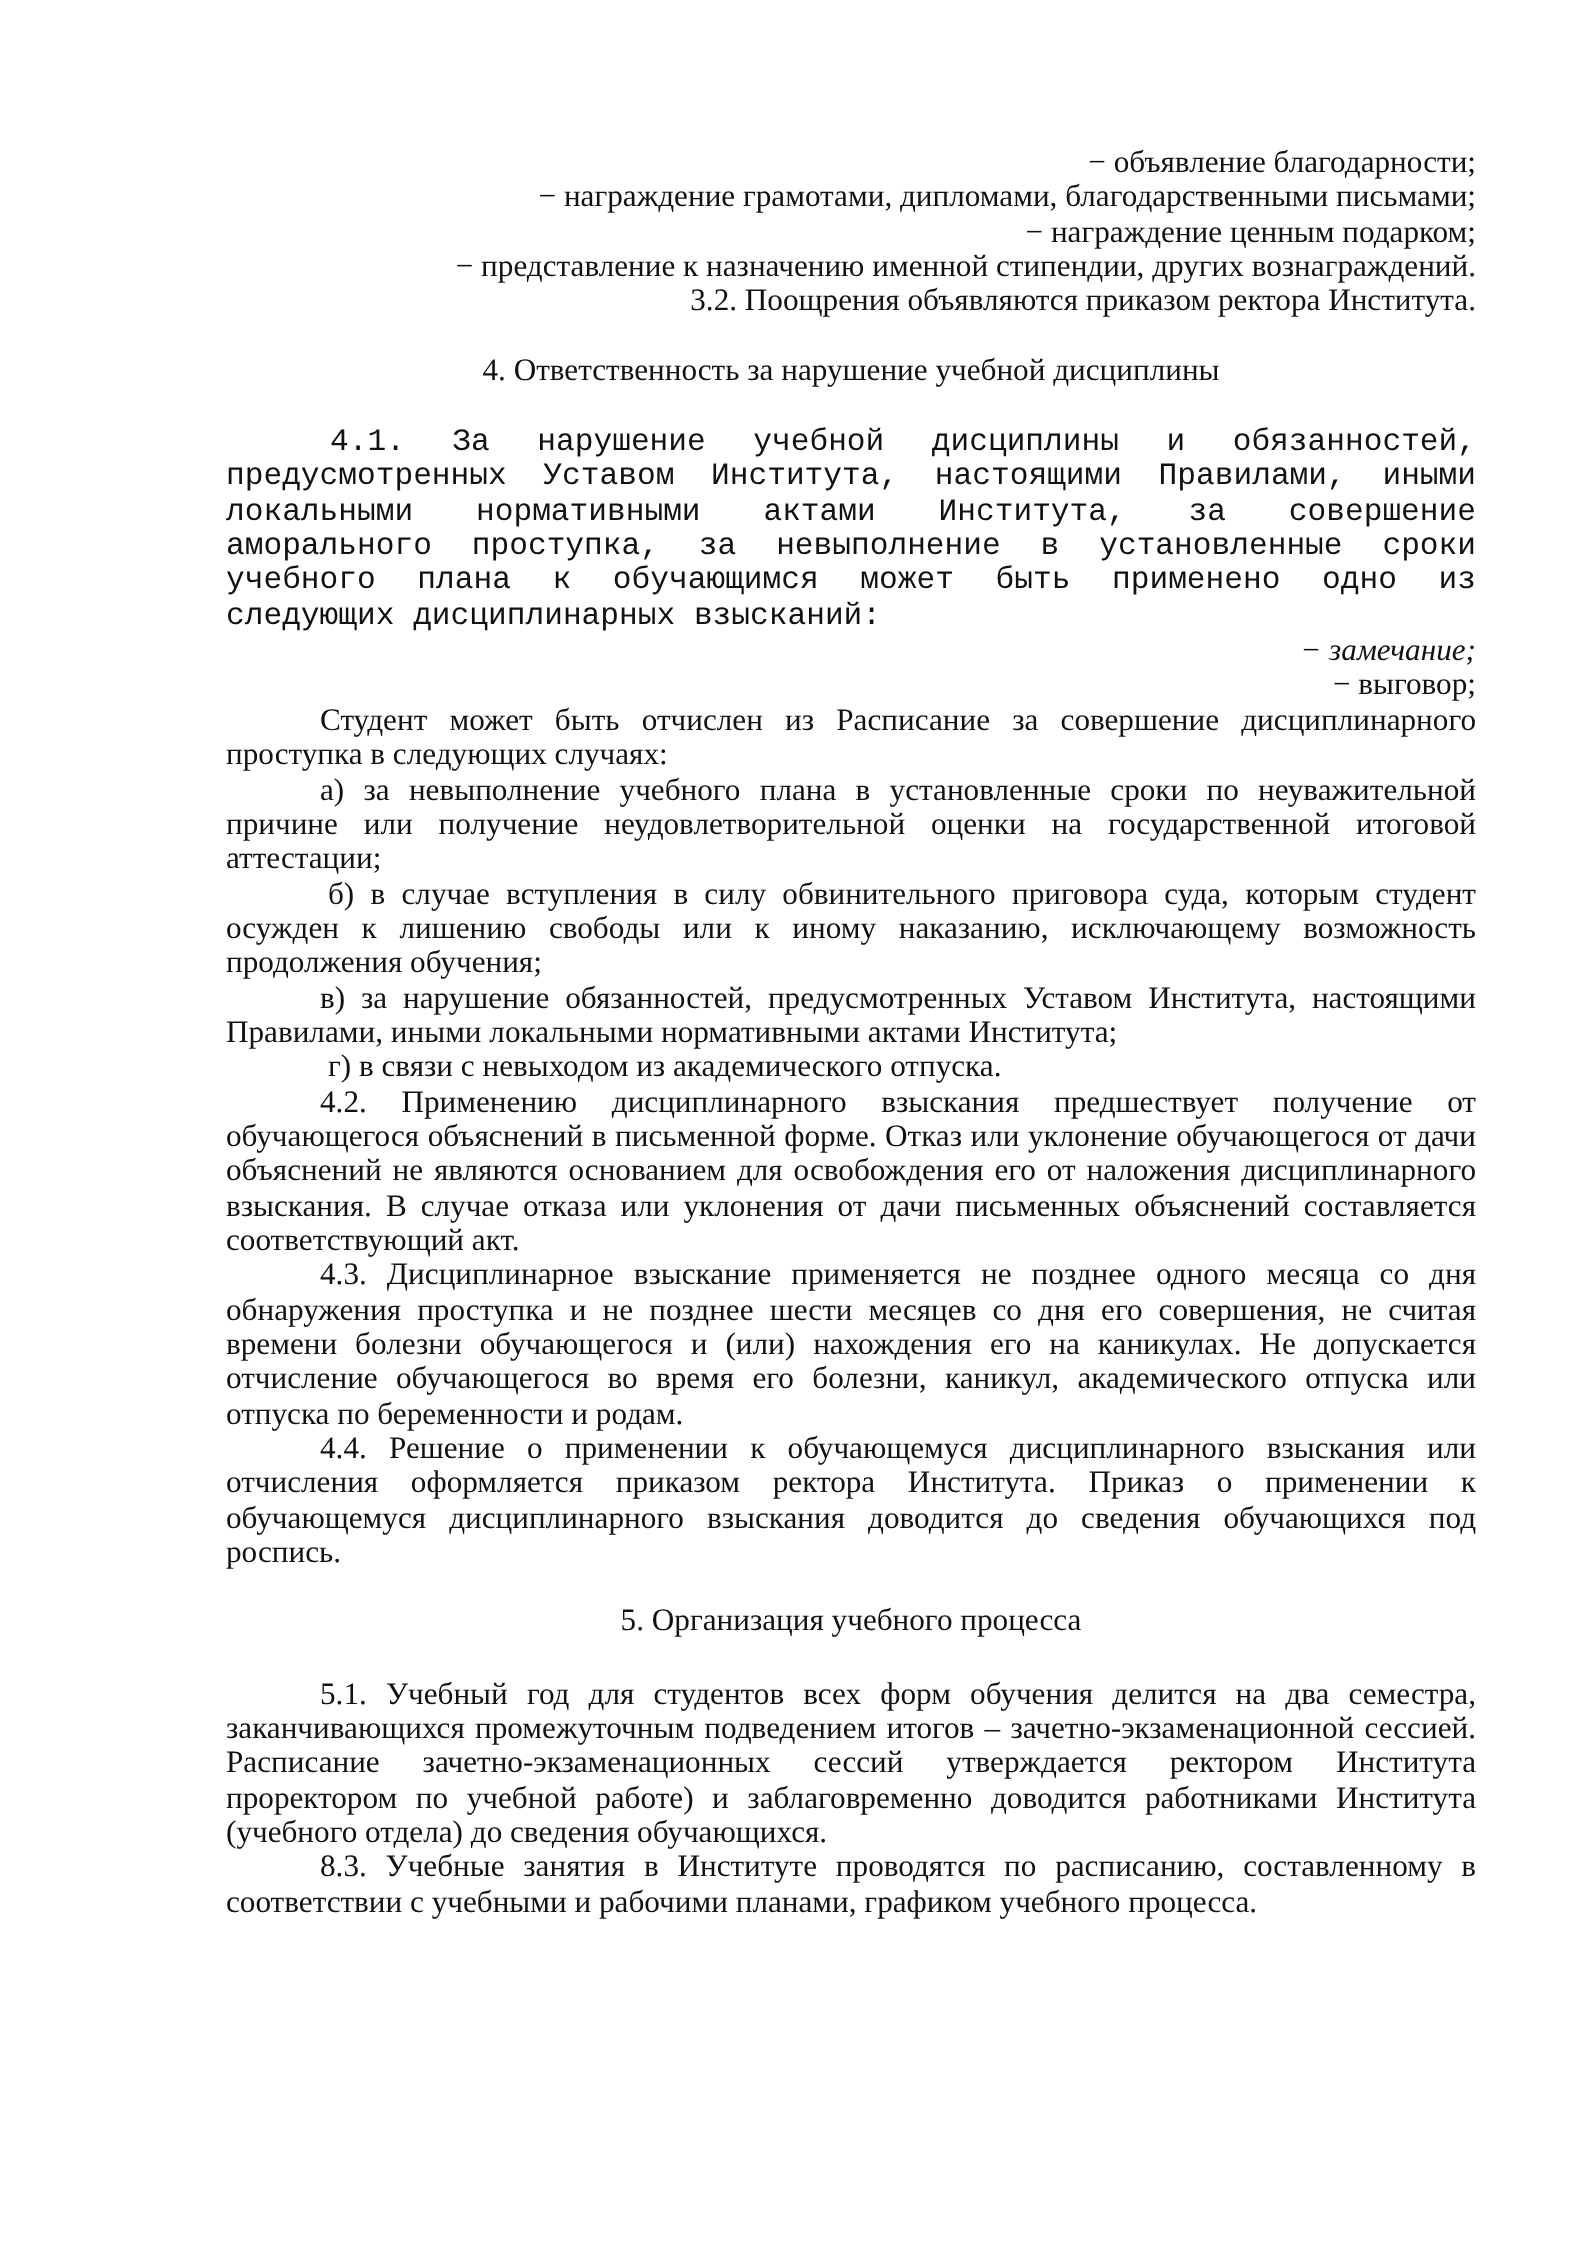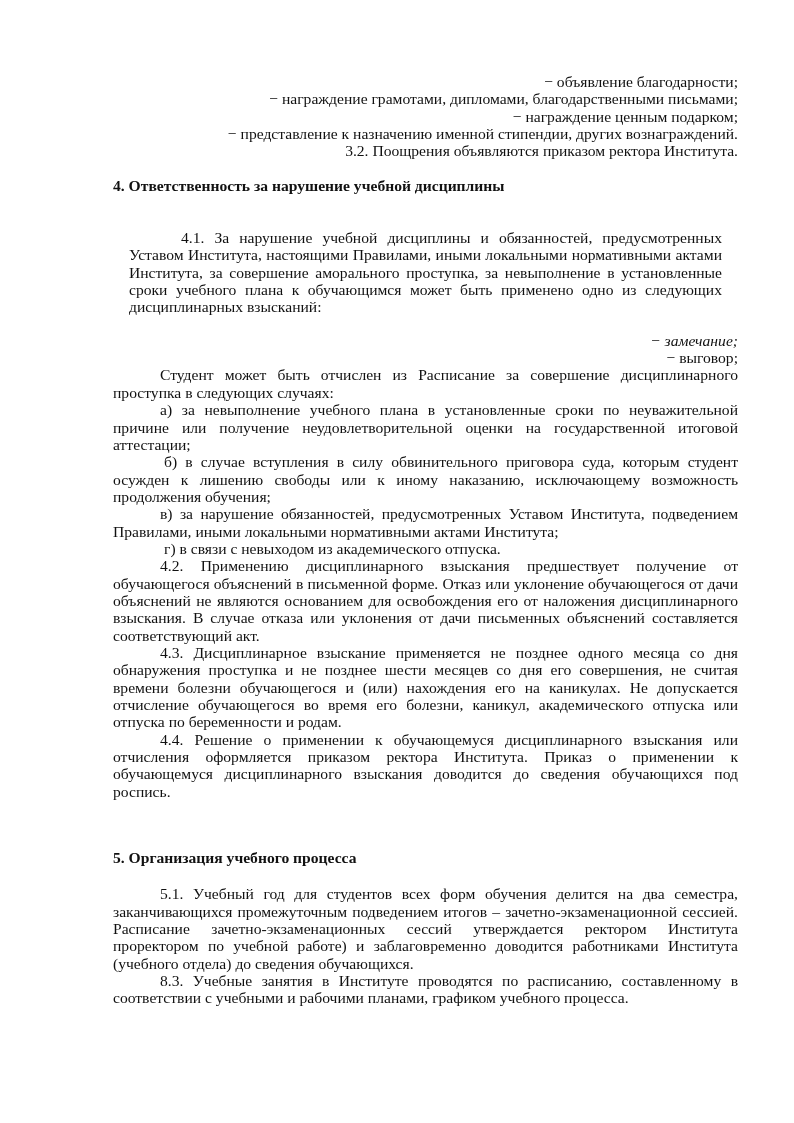--- a/index.html
+++ b/index.html
@@ -6,22 +6,22 @@
   body { width: 794px; height: 1123px; position: relative; overflow: hidden; }
   .page {
     position: absolute; left: 113px; top: 73px; width: 625px;
     font-family: "Liberation Serif", "DejaVu Serif", serif;
     font-size: 15.6px; line-height: 17.35px; color: #111;
   }
   .li { margin: 0; padding-left: 47px; text-align: right; }
   .li.shift { padding-left: 50px; font-style: italic; }
   .ind { margin: 0; text-indent: 47px; text-align: justify; }
   .ind2 { margin: 0; text-indent: 51px; text-align: justify; }
-  .ind3 { margin: 16px; text-indent: 52px; text-align: justify; }
-  .h { margin: 0; font-weight: bold; }
+  .ind3 { margin: 0; text-indent: 52px; text-align: justify; font-family: Liberation Mono, monospace; }
+  .h { margin: 0; font-weight: normal; text-align: center; }
   .gap1 { height: 17px; }
   .gap2 { height: 19px; }
 </style>
 </head>
 <body>
 
 <div class="page">
   <p class="li">− объявление благодарности;</p>
   <p class="li">− награждение грамотами, дипломами, благодарственными письмами;</p>
   <p class="li">− награждение ценным подарком;</p>
@@ -31,25 +31,25 @@
   <div class="gap1"></div>
   <h2 class="h" style="font-size:15.6px;">4. Ответственность за нарушение учебной дисциплины</h2>
   <div class="gap2"></div>
 
   <p class="ind3">4.1. За нарушение учебной дисциплины и обязанностей, предусмотренных Уставом Института, настоящими Правилами, иными локальными нормативными актами Института, за совершение аморального проступка, за невыполнение в установленные сроки учебного плана к обучающимся может быть применено одно из следующих дисциплинарных взысканий:</p>
   <p class="li shift">− замечание;</p>
   <p class="li">− выговор;</p>
   <p class="ind">Студент может быть отчислен из Расписание за совершение дисциплинарного проступка в следующих случаях:</p>
   <p class="ind">а) за невыполнение учебного плана в установленные сроки по неуважительной причине или получение неудовлетворительной оценки на государственной итоговой аттестации;</p>
   <p class="ind2">б) в случае вступления в силу обвинительного приговора суда, которым студент осужден к лишению свободы или к иному наказанию, исключающему возможность продолжения обучения;</p>
-  <p class="ind">в) за нарушение обязанностей, предусмотренных Уставом Института, подведением Правилами, иными локальными нормативными актами Института;</p>
+  <p class="ind">в) за нарушение обязанностей, предусмотренных Уставом Института, настоящими Правилами, иными локальными нормативными актами Института;</p>
   <p class="ind2">г) в связи с невыходом из академического отпуска.</p>
   <p class="ind">4.2. Применению дисциплинарного взыскания предшествует получение от обучающегося объяснений в письменной форме. Отказ или уклонение обучающегося от дачи объяснений не являются основанием для освобождения его от наложения дисциплинарного взыскания. В случае отказа или уклонения от дачи письменных объяснений составляется соответствующий акт.</p>
   <p class="ind">4.3. Дисциплинарное взыскание применяется не позднее одного месяца со дня обнаружения проступка и не позднее шести месяцев со дня его совершения, не считая времени болезни обучающегося и (или) нахождения его на каникулах. Не допускается отчисление обучающегося во время его болезни, каникул, академического отпуска или отпуска по беременности и родам.</p>
   <p class="ind">4.4. Решение о применении к обучающемуся дисциплинарного взыскания или отчисления оформляется приказом ректора Института. Приказ о применении к обучающемуся дисциплинарного взыскания доводится до сведения обучающихся под роспись.</p>
 
   <div class="gap1"></div>
-  <h2 class="h" style="font-size:15.6px;margin-top:32px;">5. Организация учебного процесса</h2>
+  <h2 class="h" style="font-size:15.6px;">5. Организация учебного процесса</h2>
   <div class="gap2"></div>
 
   <p class="ind">5.1. Учебный год для студентов всех форм обучения делится на два семестра, заканчивающихся промежуточным подведением итогов – зачетно-экзаменационной сессией. Расписание зачетно-экзаменационных сессий утверждается ректором Института проректором по учебной работе) и заблаговременно доводится работниками Института (учебного отдела) до сведения обучающихся.</p>
   <p class="ind">8.3. Учебные занятия в Институте проводятся по расписанию, составленному в соответствии с учебными и рабочими планами, графиком учебного процесса.</p>
 </div>
 
 </body></html>

